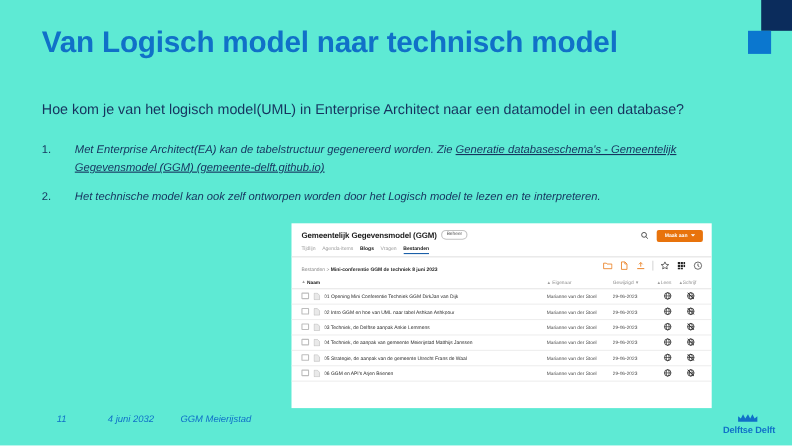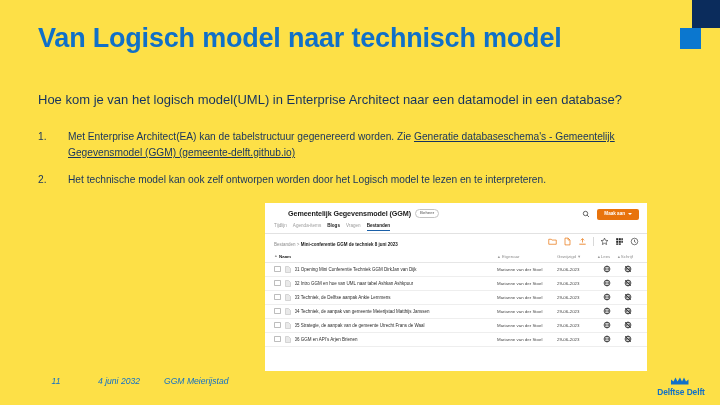--- a/index.html
+++ b/index.html
@@ -7,21 +7,21 @@
     padding: 0;
     background: #ffffff;
   }
   body {
     font-family: "Liberation Sans", sans-serif;
   }
   #slide {
     position: relative;
     width: 720px;
     height: 405px;
-    background: #fde047;
+    background: #5eead4;
     overflow: hidden;
   }
 
   
   .deco-navy {
     position: absolute;
     top: 0;
     left: 692px;
     width: 28px;
     height: 28px;
@@ -72,20 +72,21 @@
     color: #16335e;
     line-height: 1.55;
     margin-bottom: 11px;
   }
   .numitem .num {
     width: 30px;
     flex: 0 0 30px;
   }
   .numitem .txt {
     flex: 1 1 auto;
+    font-style: italic;
   }
   .link-underline {
     text-decoration: underline;
   }
 
   .seealso {
     position: absolute;
     left: 38px;
     top: 240px;
     width: 215px;
@@ -146,21 +147,20 @@
   .shot-head {
     position: relative;
     height: 30px;
     padding: 6px 9px 0 9px;
     box-sizing: border-box;
   }
   .shot-title-row {
     display: flex;
     align-items: flex-start;
     gap: 4px;
-    margin-left: 14px;
   }
   .shot-title {
     font-size: 7.2px;
     font-weight: bold;
     color: #1a1a1a;
     letter-spacing: -0.1px;
   }
   .badge-beheer {
     font-size: 4.4px;
     color: #555;

